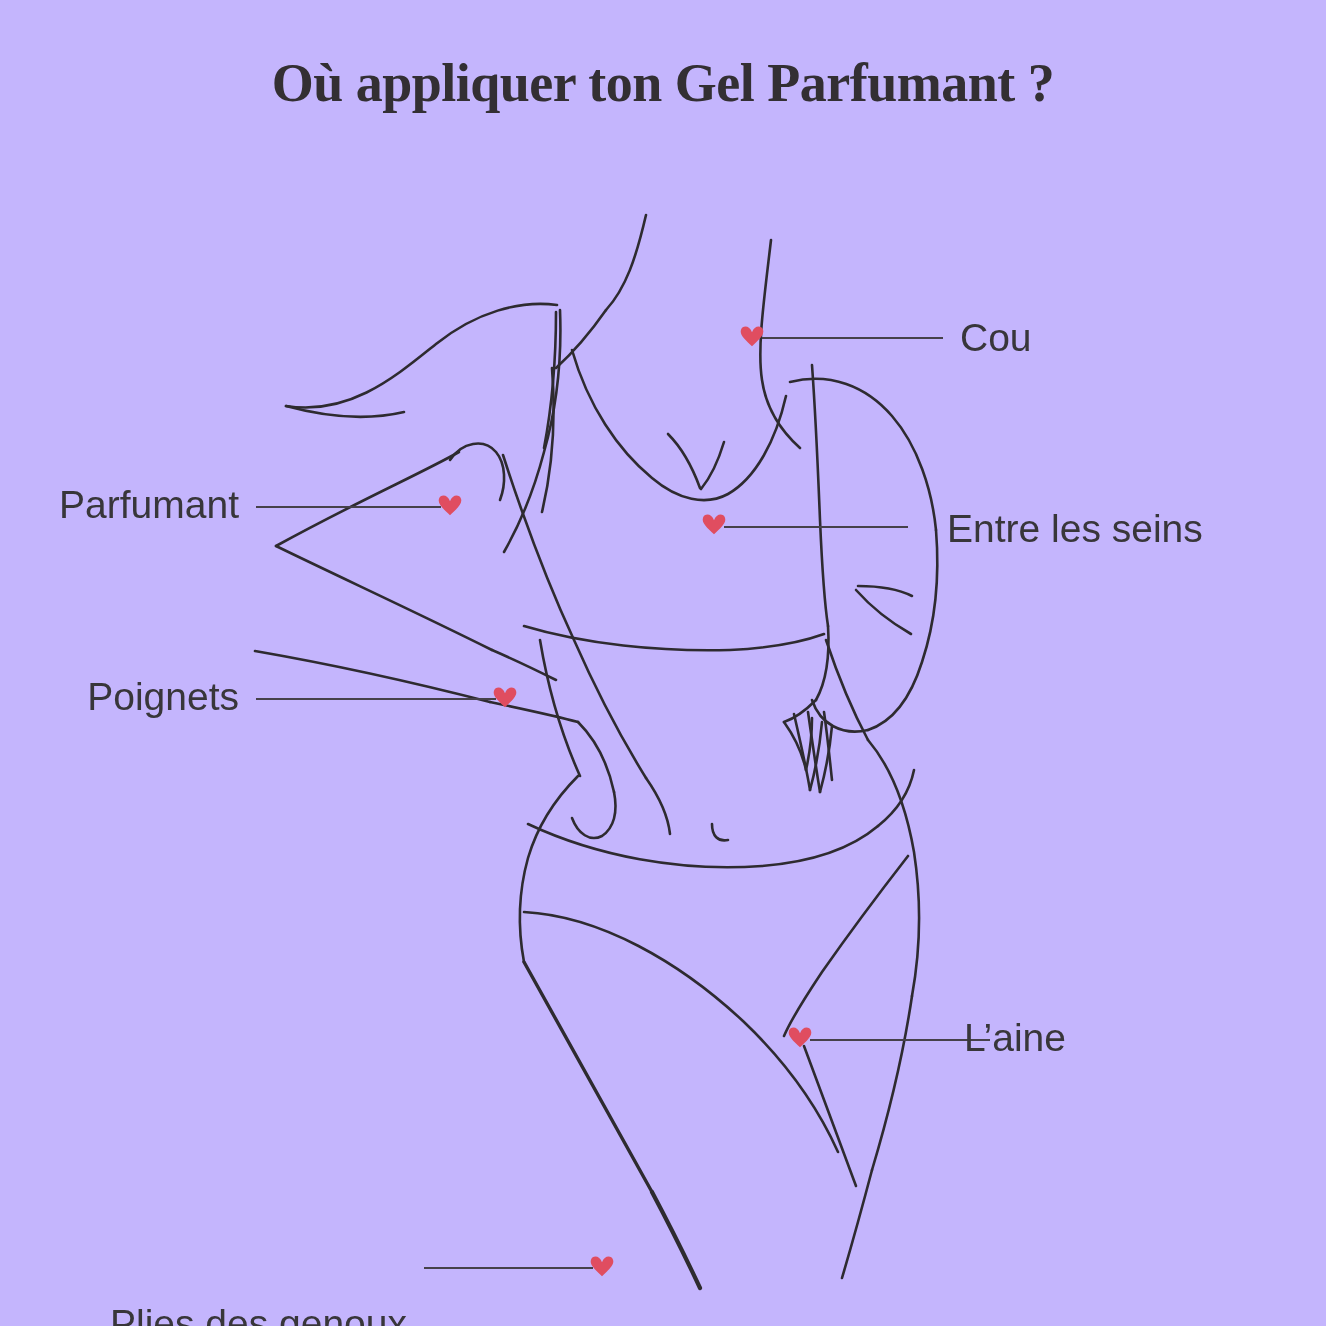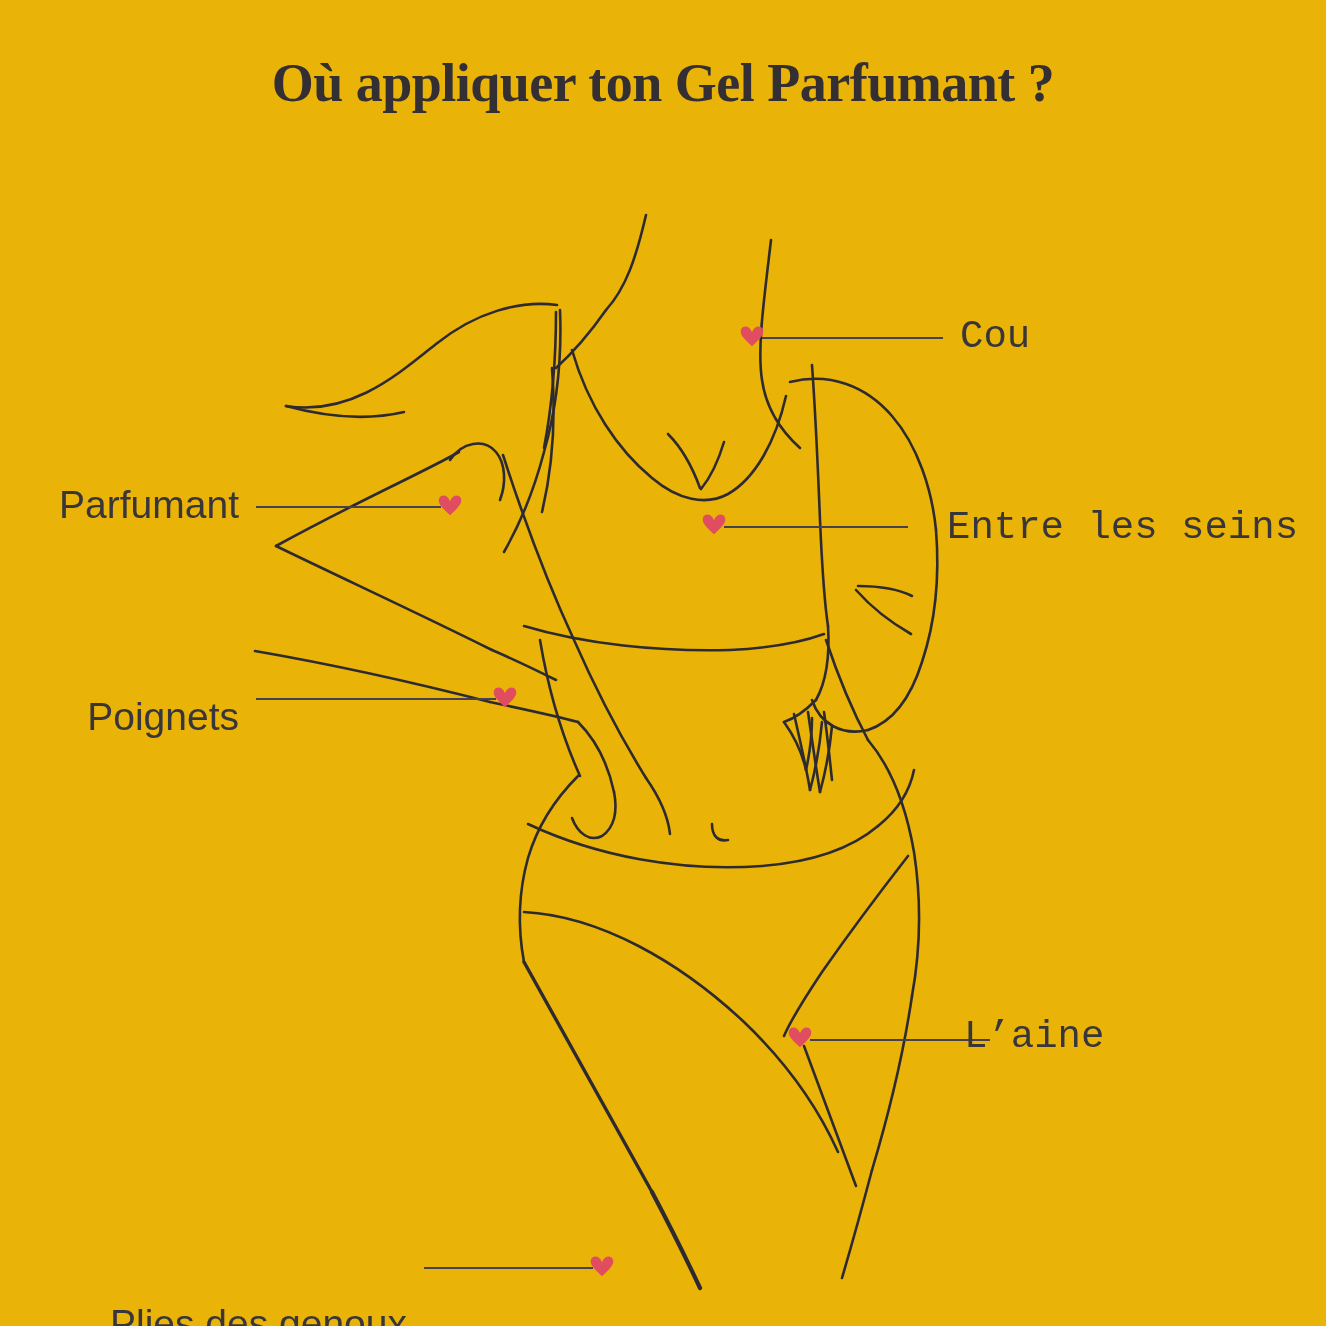--- a/index.html
+++ b/index.html
@@ -42,27 +42,27 @@
   }
   .label {
     position: absolute;
     font-family: "Liberation Sans", "DejaVu Sans", sans-serif;
     font-size: 39px;
     font-weight: 400;
     color: #38363a;
     white-space: nowrap;
     line-height: 1;
   }
-  .label.right { text-align: left; font-family: Liberation Mono, monospace; }
+  .label.right { text-align: left; }
   .label.left  { text-align: right; }
 </style>
 </head>
 <body style="background: rgb(252, 245, 248);">
 
-<div id="infographic" style="background: #eab308;">
+<div id="infographic" style="background: #c4b5fd;">
 
   <div id="page-title" style="color: rgb(51, 47, 51);">Où appliquer ton Gel Parfumant ?</div>
 
   <svg id="body-art" viewBox="0 0 1326 1326" aria-hidden="true">
     <g fill="none" stroke="#2e2b30" stroke-width="2.6" stroke-linecap="round" stroke-linejoin="round">
 
       <path d="M 646 215 C 636 258, 626 288, 606 310"></path>
 
       <path d="M 606 310 C 592 330, 578 348, 556 368"></path>
 
@@ -164,17 +164,17 @@
         <path d="M 505 707.3104 C 498.4 700.8336, 492.24 695.976, 494 690.7136 C 495.54 685.856, 502.8 686.2608, 505 693.1424 C 507.2 686.2608, 514.46 685.856, 516 690.7136 C 517.76 695.976, 511.6 700.8336, 505 707.3104 Z"></path>
         <path d="M 602 1276.3104 C 595.4 1269.8336, 589.24 1264.976, 591 1259.7136 C 592.54 1254.856, 599.8 1255.2608, 602 1262.1424 C 604.2 1255.2608, 611.46 1254.856, 613 1259.7136 C 614.76 1264.976, 608.6 1269.8336, 602 1276.3104 Z"></path>
       </g>
   </svg>
 
   <div id="labels-layer">
       <div class="label right" style="color: rgb(56, 54, 58); top: 318px; left: 960px;">Cou</div>
       <div class="label right" style="color: rgb(56, 54, 58); top: 509px; left: 947px;">Entre les seins</div>
       <div class="label right" style="color: rgb(56, 54, 58); top: 1018px; left: 964px;">L’aine</div>
       <div class="label left" style="color: rgb(56, 54, 58); top: 485px; left: 0px; width: 239px;">Parfumant</div>
-      <div class="label left" style="color: rgb(56, 54, 58); top: 677px; left: 0px; width: 239px; margin-top: 20px;">Poignets</div>
+      <div class="label left" style="color: rgb(56, 54, 58); top: 677px; left: 0px; width: 239px;">Poignets</div>
       <div class="label left" style="color: rgb(56, 54, 58); top: 1304px; left: 0px; width: 407px;">Plies des genoux</div>
     </div>
 
 </div>
 
 </body></html>

